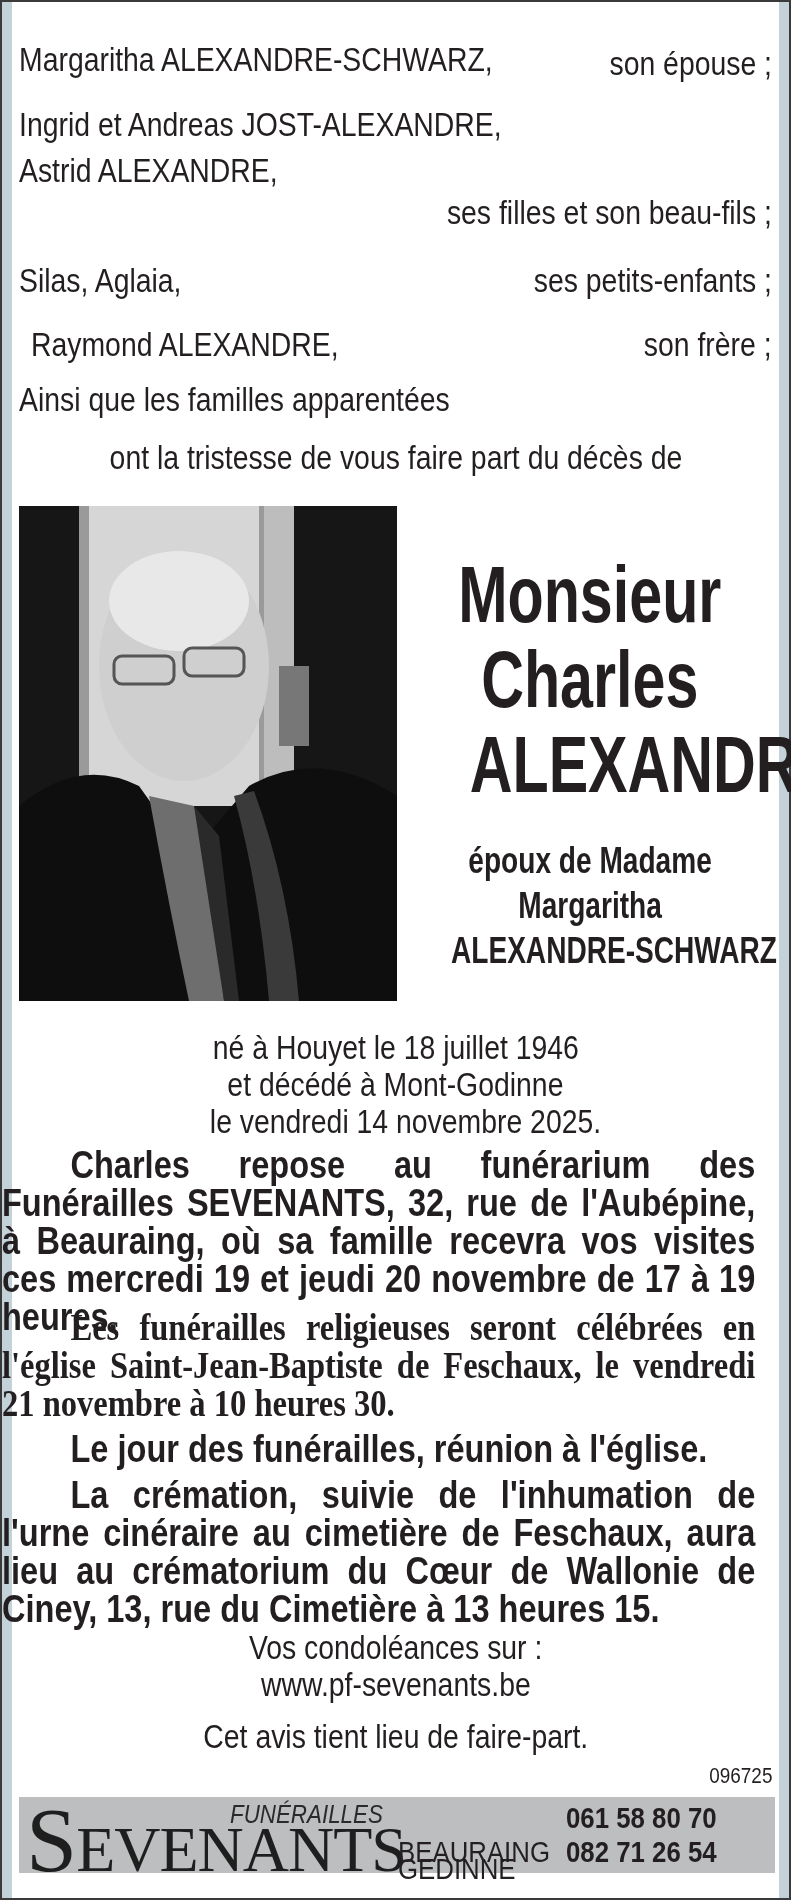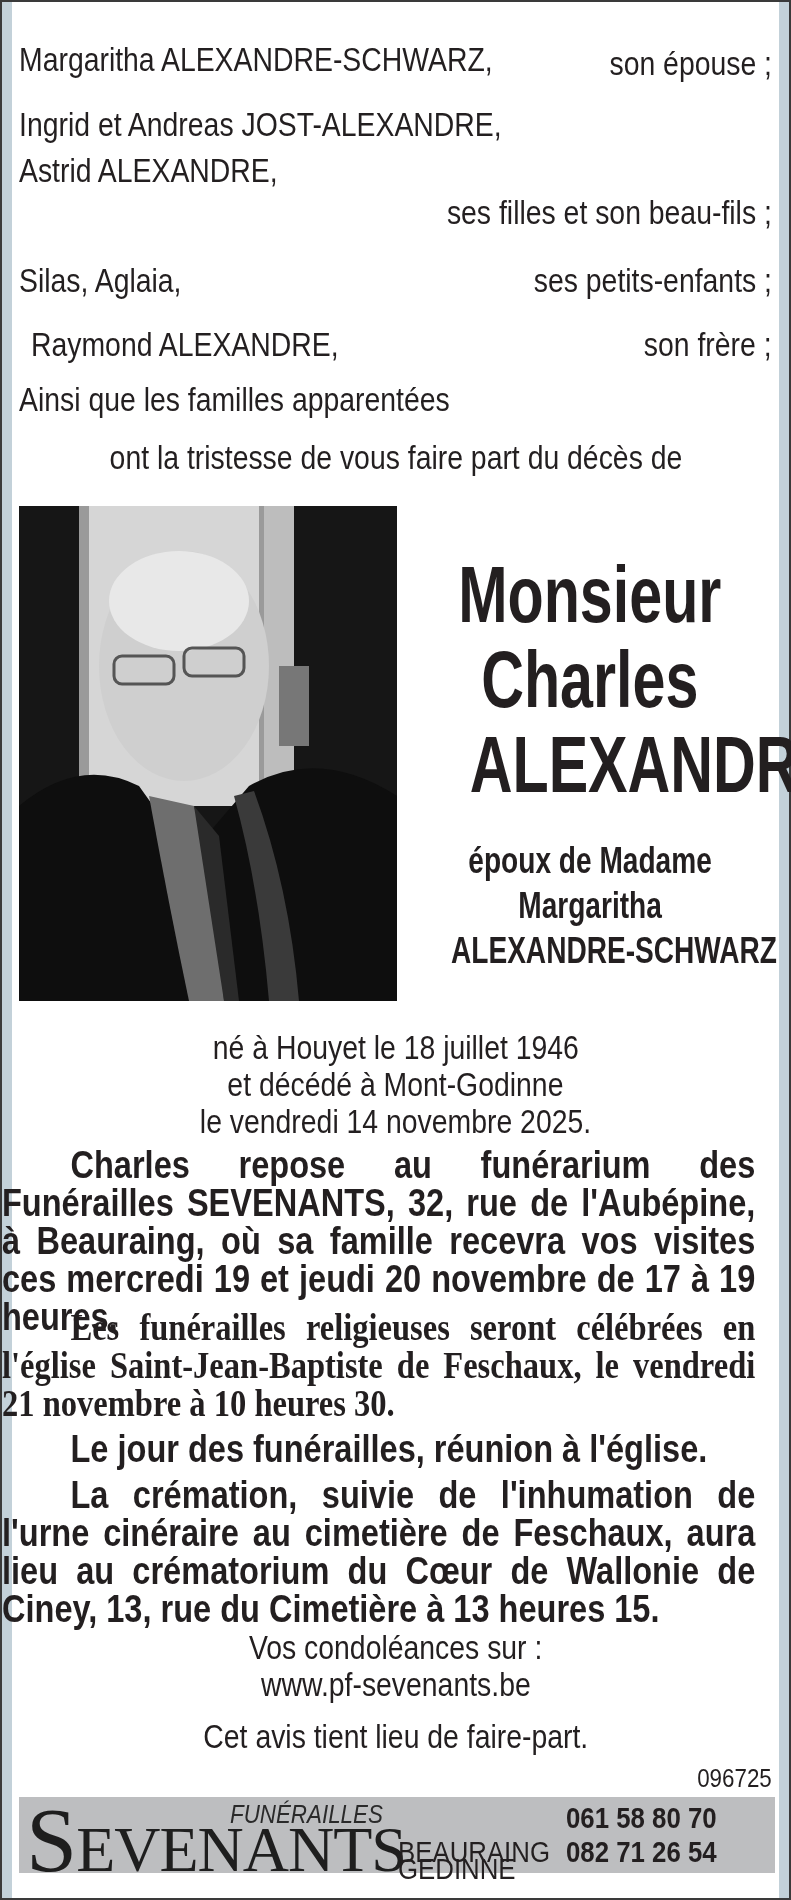--- a/index.html
+++ b/index.html
@@ -74,40 +74,40 @@
 <div class="abs name-big center" style="left:405px;width:370px;top:552px;"><span class="cond">Monsieur</span></div>
 <div class="abs name-big center" style="left:405px;width:370px;top:637px;"><span class="cond">Charles</span></div>
 <div class="abs name-big center" style="left:405px;width:370px;top:722px;"><span class="cond">ALEXANDRE</span></div>
 
 <div class="abs spouse center" style="left:405px;width:370px;top:838px;"><span class="cond">époux de Madame</span></div>
 <div class="abs spouse center" style="left:405px;width:370px;top:883px;"><span class="cond">Margaritha</span></div>
 <div class="abs spouse center" style="left:405px;width:370px;top:928px;"><span class="cond">ALEXANDRE-SCHWARZ</span></div>
 
 <div class="abs reg center" style="left:19px;width:753px;top:1028px;"><span class="cond">né à Houyet le 18 juillet 1946</span></div>
 <div class="abs reg center" style="left:19px;width:753px;top:1065px;"><span class="cond">et décédé à Mont-Godinne</span></div>
-<div class="abs reg center" style="left:19px;width:753px;top:1102px;"><span class="cond">le vendredi 14 novembre 2025.</span></div>
+<div class="abs reg center" style="left:29px;width:753px;top:1102px;"><span class="cond">le vendredi 14 novembre 2025.</span></div>
 
 <div class="para" style="top:1146px;">
     <span class="inner">Charles repose au funérarium des Funérailles SEVENANTS, 32, rue de l'Aubépine, à Beauraing, où sa famille recevra vos visites ces mercredi 19 et jeudi 20 novembre de 17 à 19 heures.</span>
   </div>
 <div class="para" style="top:1308px;font-family:Liberation Serif, serif;">
     <span class="inner">Les funérailles religieuses seront célébrées en l'église Saint-Jean-Baptiste de Feschaux, le vendredi 21 novembre à 10 heures 30.</span>
   </div>
 <div class="para" style="top:1430px;">
     <span class="inner">Le jour des funérailles, réunion à l'église.</span>
   </div>
 <div class="para" style="top:1476px;">
     <span class="inner">La crémation, suivie de l'inhumation de l'urne cinéraire au cimetière de Feschaux, aura lieu au crématorium du Cœur de Wallonie de Ciney, 13, rue du Cimetière à 13 heures 15.</span>
   </div>
 
 <div class="abs reg center" style="left:19px;width:753px;top:1628px;"><span class="cond">Vos condoléances sur :</span></div>
 <div class="abs reg center" style="left:19px;width:753px;top:1665px;"><span class="cond">www.pf-sevenants.be</span></div>
 <div class="abs reg center" style="left:19px;width:753px;top:1717px;"><span class="cond">Cet avis tient lieu de faire-part.</span></div>
 
-<div class="abs right" style="right:19px;top:1763px;font-size:26px;"><span class="cond" style="transform:scaleX(0.86);transform-origin:right bottom;">096725</span></div>
+<div class="abs right" style="right:19px;top:1763px;font-size:22px;"><span class="cond" style="transform:scaleX(0.86);transform-origin:right bottom;">096725</span></div>
 
 <div class="band"></div>
 <div class="logo-sub"><span class="cond" style="transform:scaleX(0.86);">FUNÉRAILLES</span></div>
 <div class="logo-big"><span class="S">S</span><span>EVENANTS</span></div>
 
 <div class="band-label" style="left:398px;top:1852px;"><span class="cond" style="transform:scaleX(0.86);">GEDINNE</span></div>
 <div class="band-num" style="left:566px;top:1801px;"><span class="cond" style="transform:scaleX(0.86);">061 58 80 70</span></div>
 <div class="band-label" style="left:398px;top:1835px;"><span class="cond" style="transform:scaleX(0.86);">BEAURAING</span></div>
 <div class="band-num" style="left:566px;top:1835px;"><span class="cond" style="transform:scaleX(0.86);">082 71 26 54</span></div>
 

